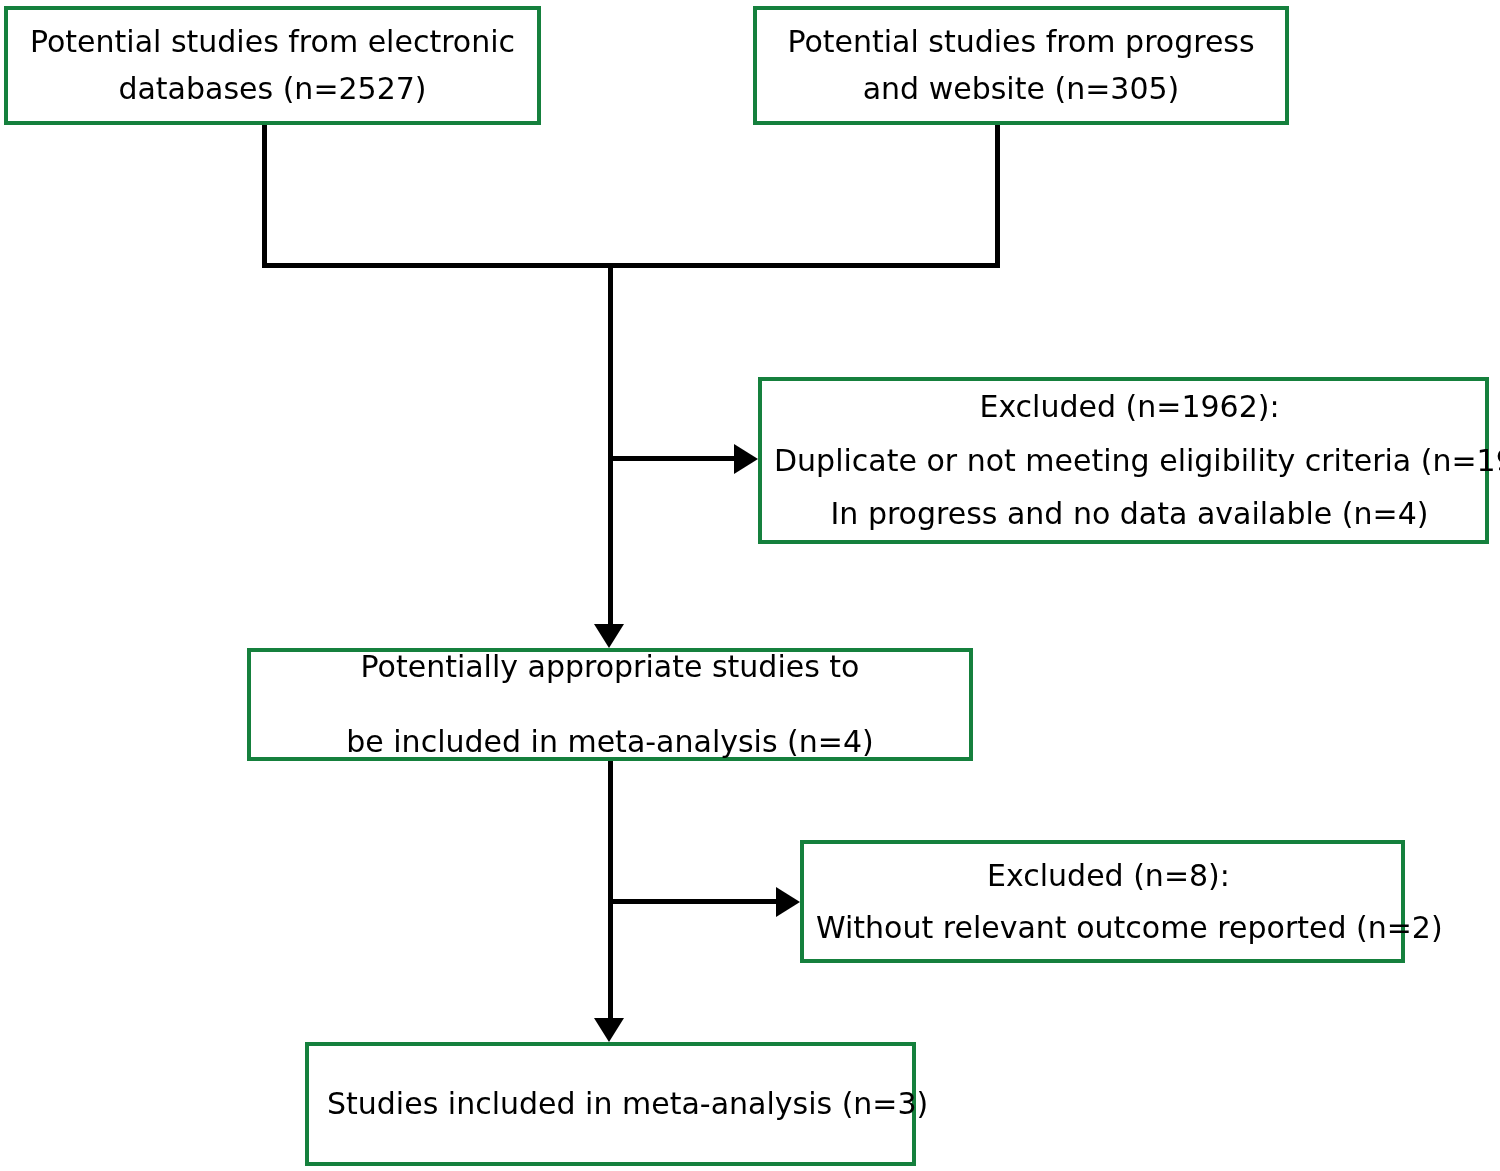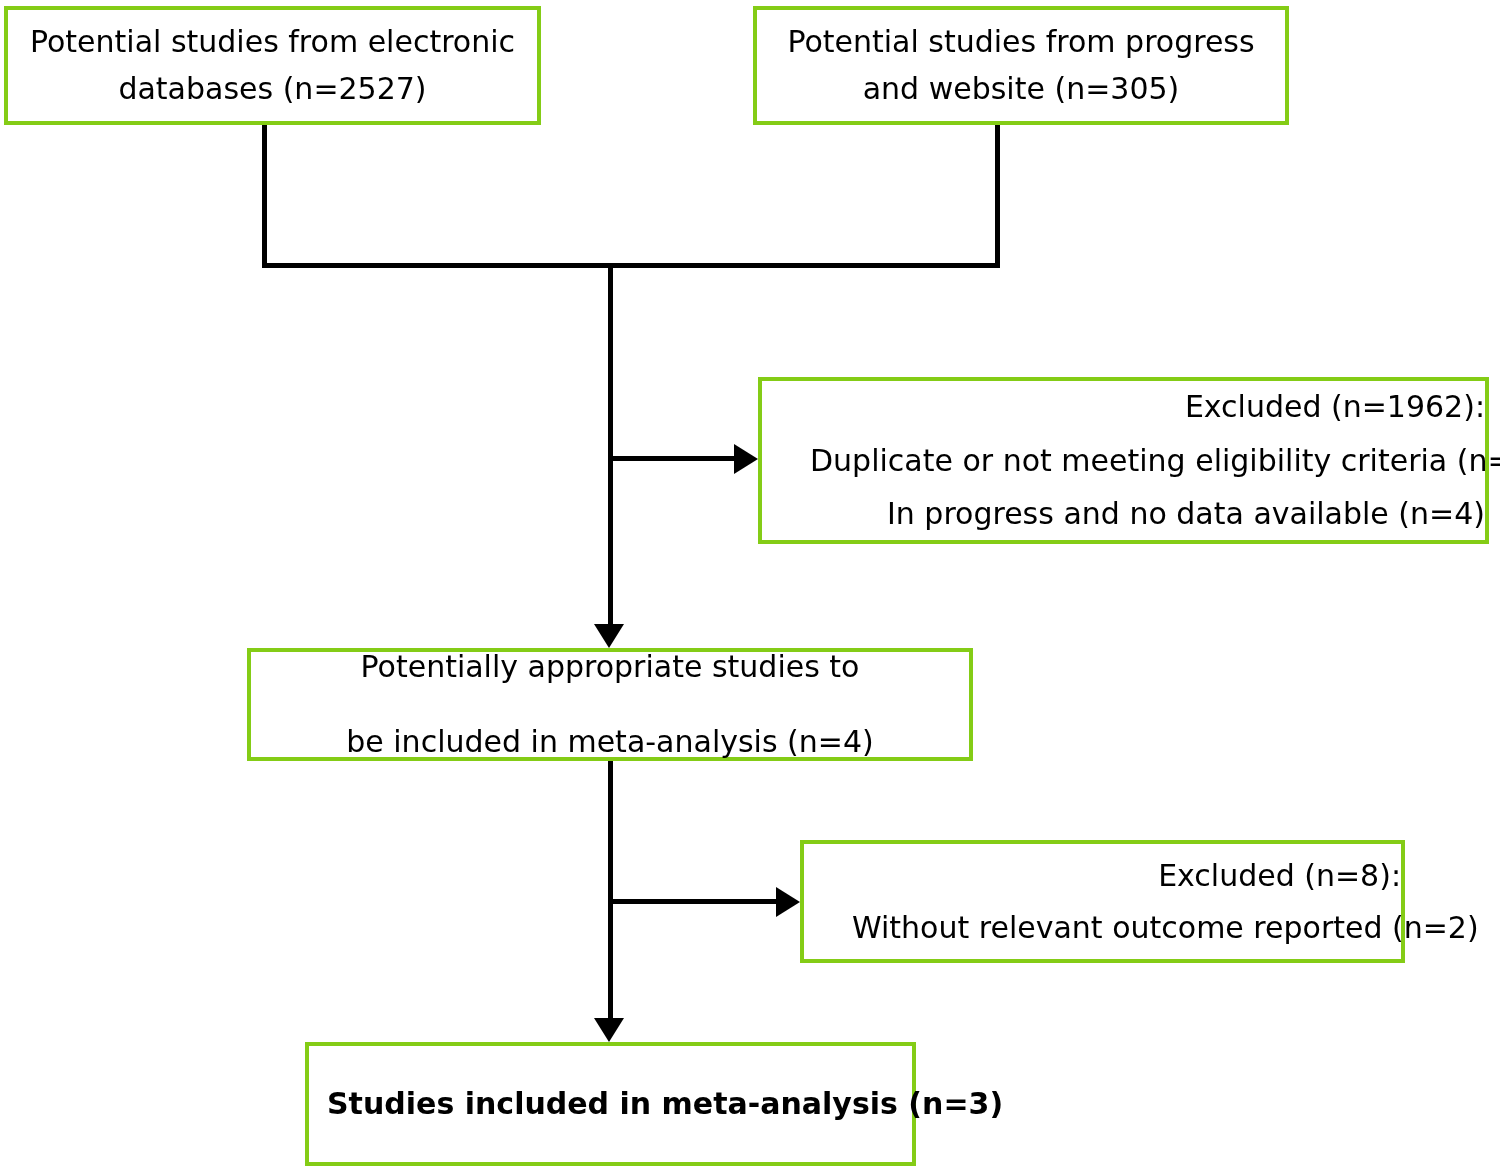--- a/index.html
+++ b/index.html
@@ -13,51 +13,50 @@
     width: 1500px;
     height: 1171px;
     background: #ffffff;
     font-family: "DejaVu Sans", "Liberation Sans", sans-serif;
     overflow: hidden;
   }
   
   .flow-box {
     position: absolute;
     box-sizing: border-box;
-    border: 4px solid #84cc16;
+    border: 4px solid #15803d;
     background: #ffffff;
     display: flex;
     flex-direction: column;
     justify-content: center;
     z-index: 3;
   }
   .flow-box .line {
     font-size: 30px;
     line-height: 1.55;
     color: #000000;
     white-space: nowrap;
   }
   .flow-box.centered .line {
     text-align: center;
   }
   .flow-box.left-aligned {
     padding-left: 12px;
   }
   .flow-box.left-aligned .line {
-    text-align: right;
-    margin-left: 36px;
+    text-align: center;
   }
 
   
   #box-electronic   { left: 4px;   top: 6px;    width: 537px; height: 119px; }
   #box-meeting      { left: 753px; top: 6px;    width: 536px; height: 119px; }
   #box-excluded-1   { left: 758px; top: 377px;  width: 731px; height: 167px; }
   #box-appropriate  { left: 247px; top: 648px;  width: 726px; height: 113px; gap: 28px; }
   #box-excluded-2   { left: 800px; top: 840px;  width: 605px; height: 123px; }
-  #box-included     { left: 305px; top: 1042px; width: 611px; height: 124px; font-weight: bold; }
+  #box-included     { left: 305px; top: 1042px; width: 611px; height: 124px; }
 
   
   #box-excluded-1 .line { line-height: 1.78; }
   #box-excluded-2 .line { line-height: 1.72; }
   #box-included         { justify-content: center; }
   #box-included .line   { padding-left: 18px; }
 
   
   .conn-v {
     position: absolute;

